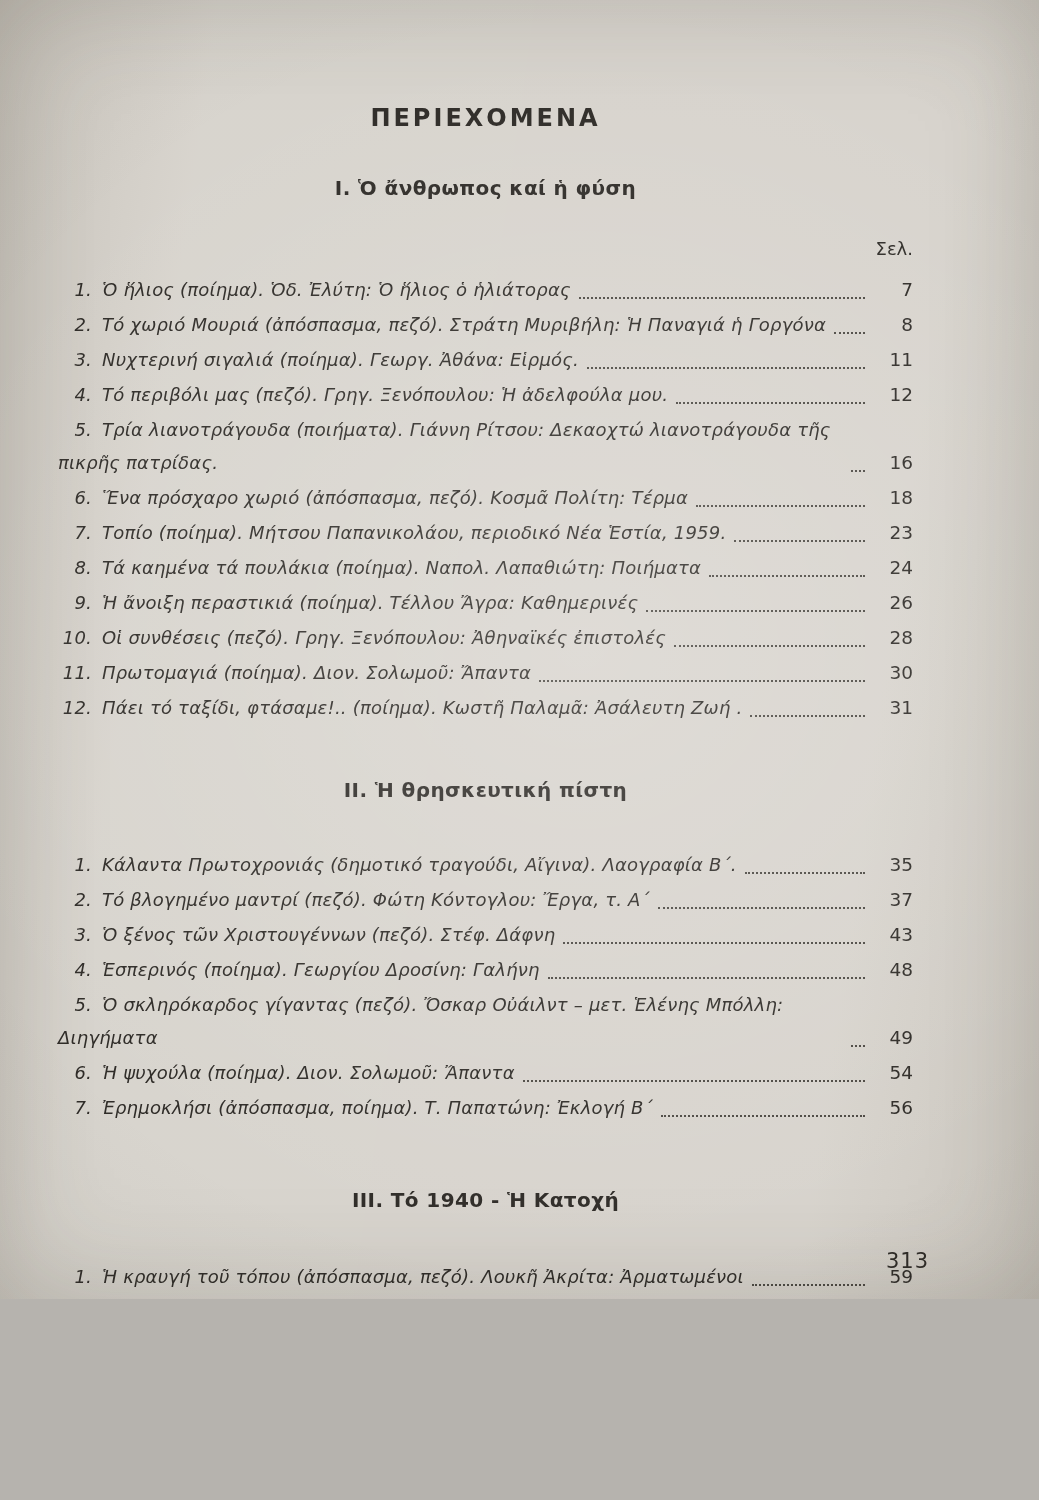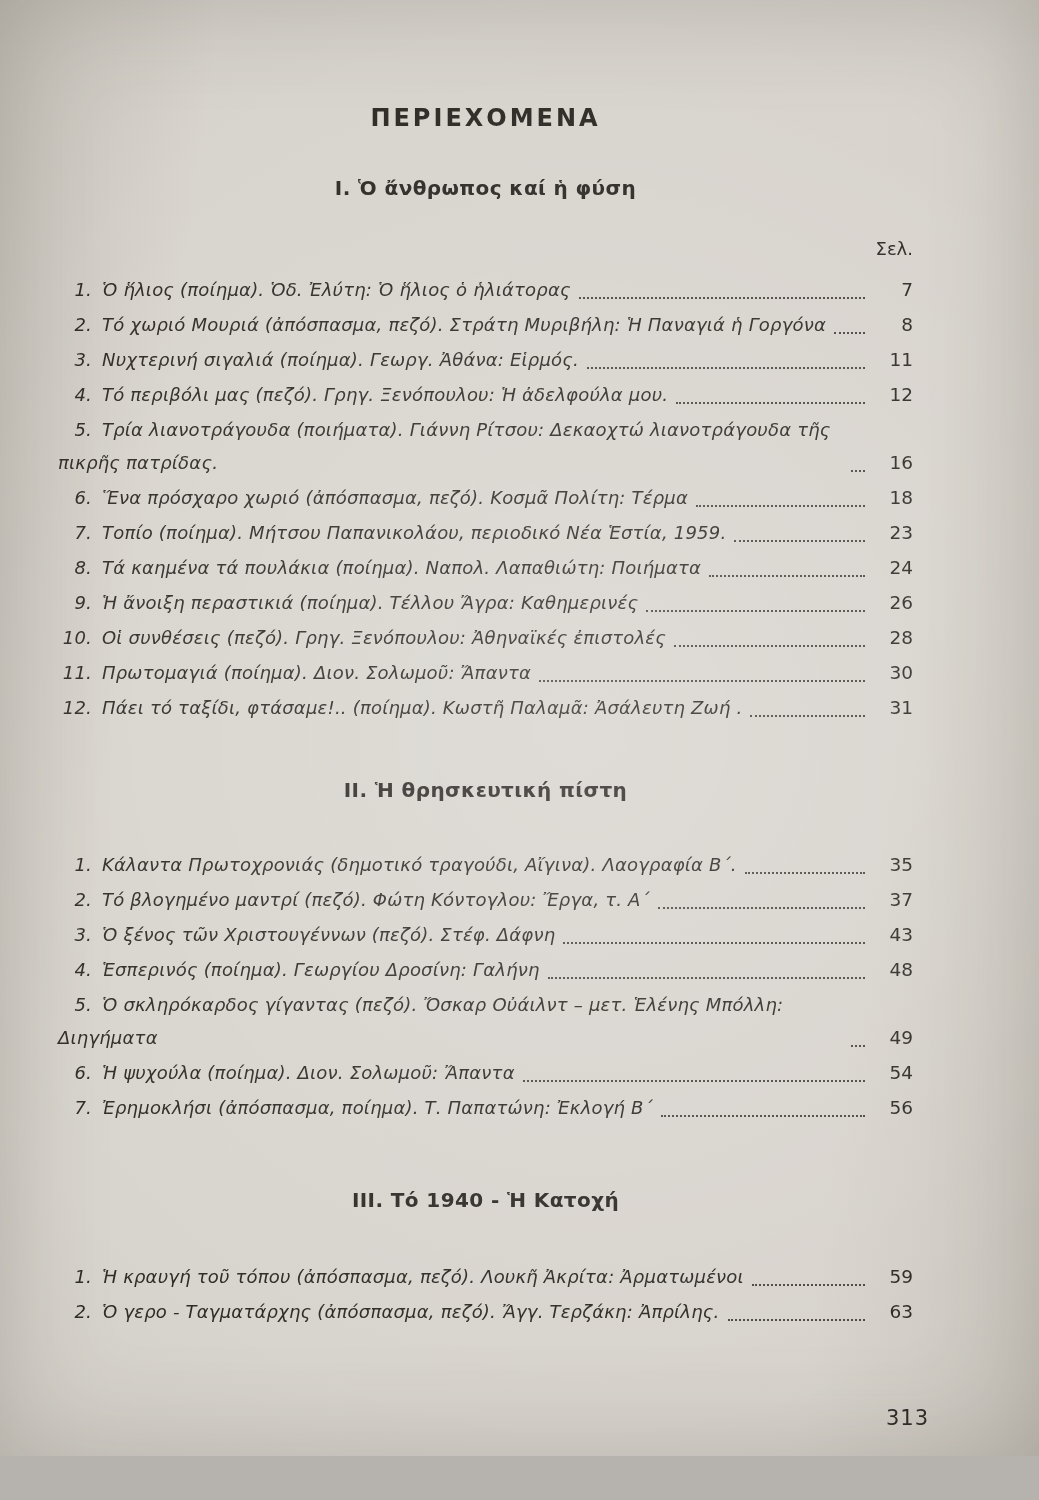--- a/index.html
+++ b/index.html
@@ -5,21 +5,21 @@
 <style>
   * { box-sizing: border-box; }
   html, body { margin: 0; padding: 0; }
   body {
     background: #b6b3ae;
     font-family: "DejaVu Sans", sans-serif;
   }
   .page {
     position: relative;
     width: 1039px;
-    height: 1456px;
+    height: 1299px;
     margin: 0 auto;
     background-color: var(--paper, #d6d2cb);
     background-image: linear-gradient(98deg,
       rgba(90,80,65,0.10) 0%,
       rgba(255,255,255,0.06) 18%,
       rgba(255,255,255,0.05) 80%,
       rgba(90,80,65,0.09) 100%);
     box-shadow: inset 0 0 110px rgba(70,62,50,0.22);
     padding: 104px 126px 0 58px;
     color: var(--ink, #2f2c28);

